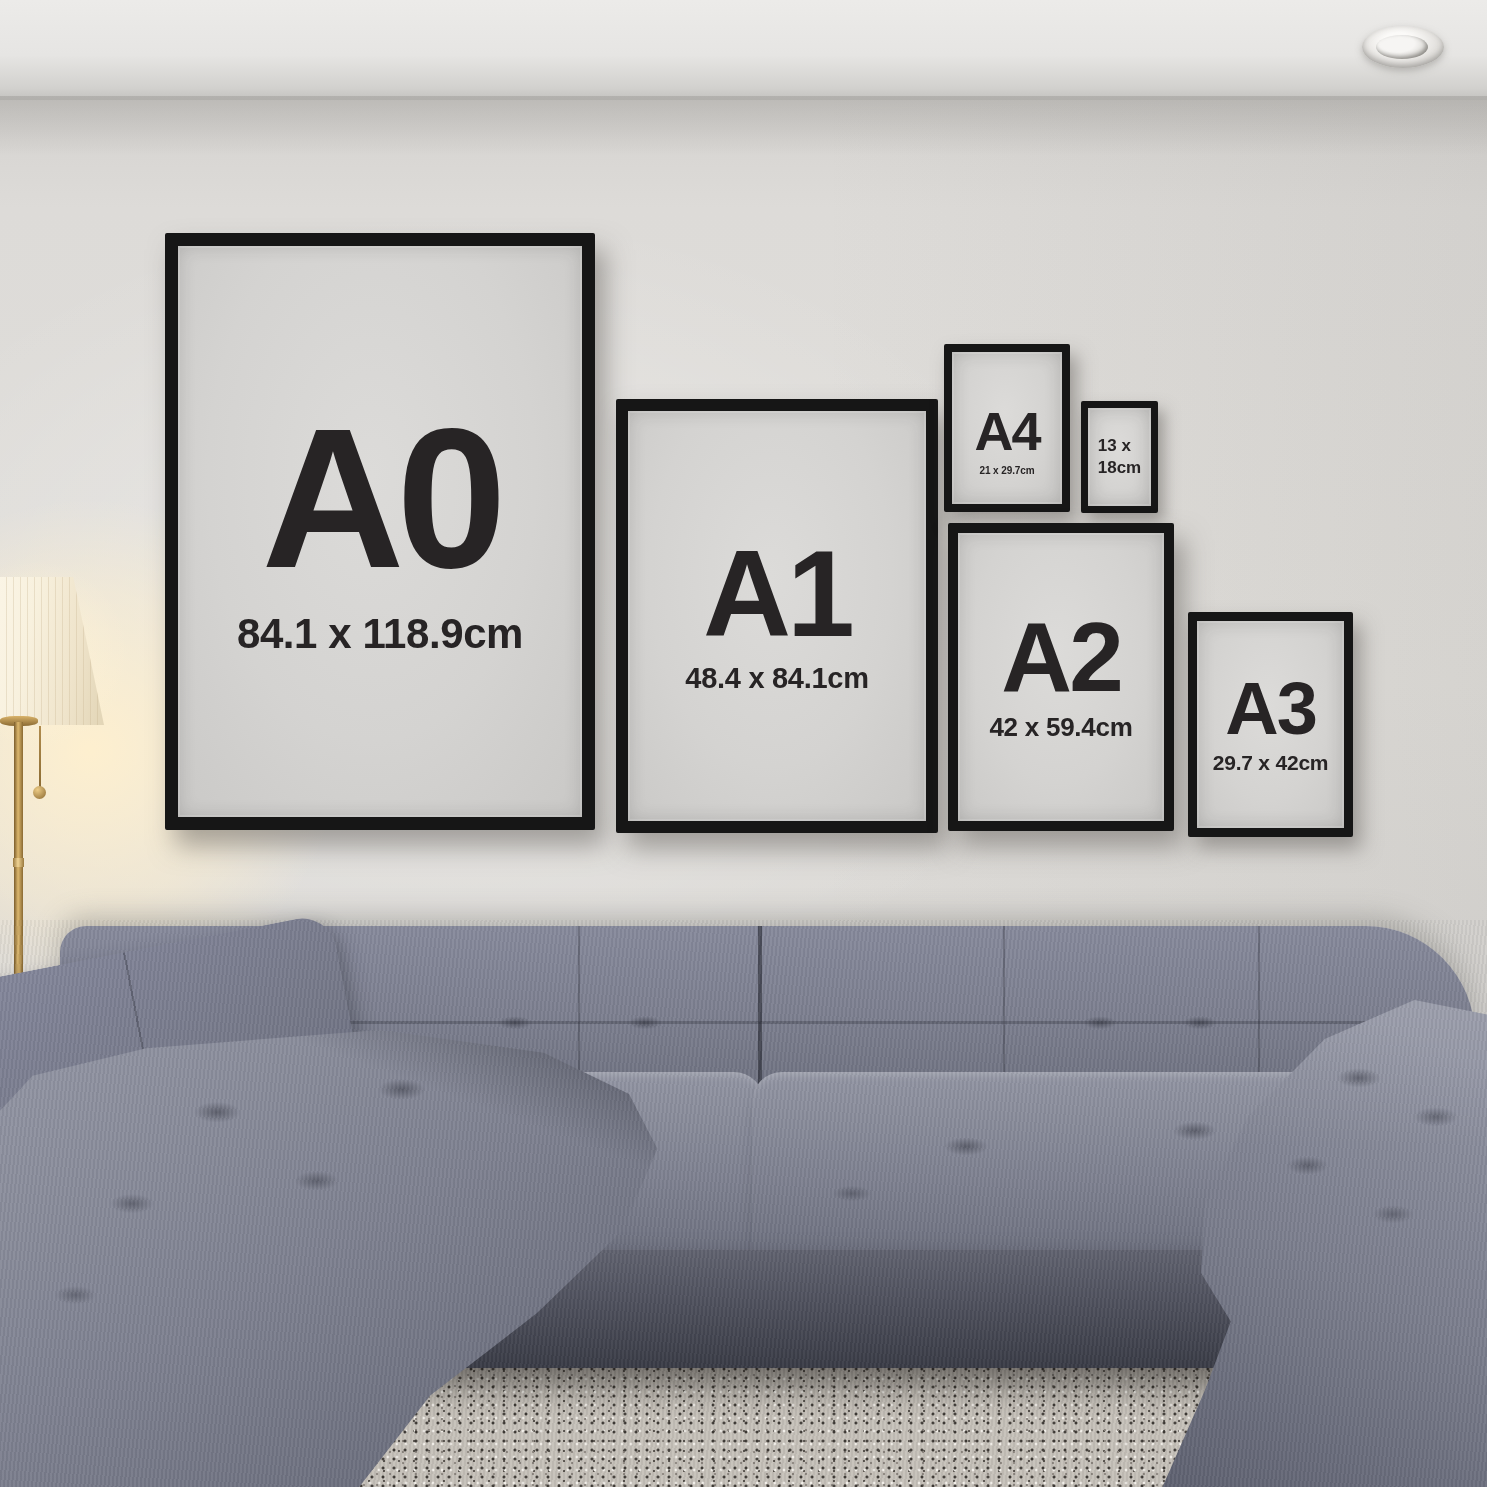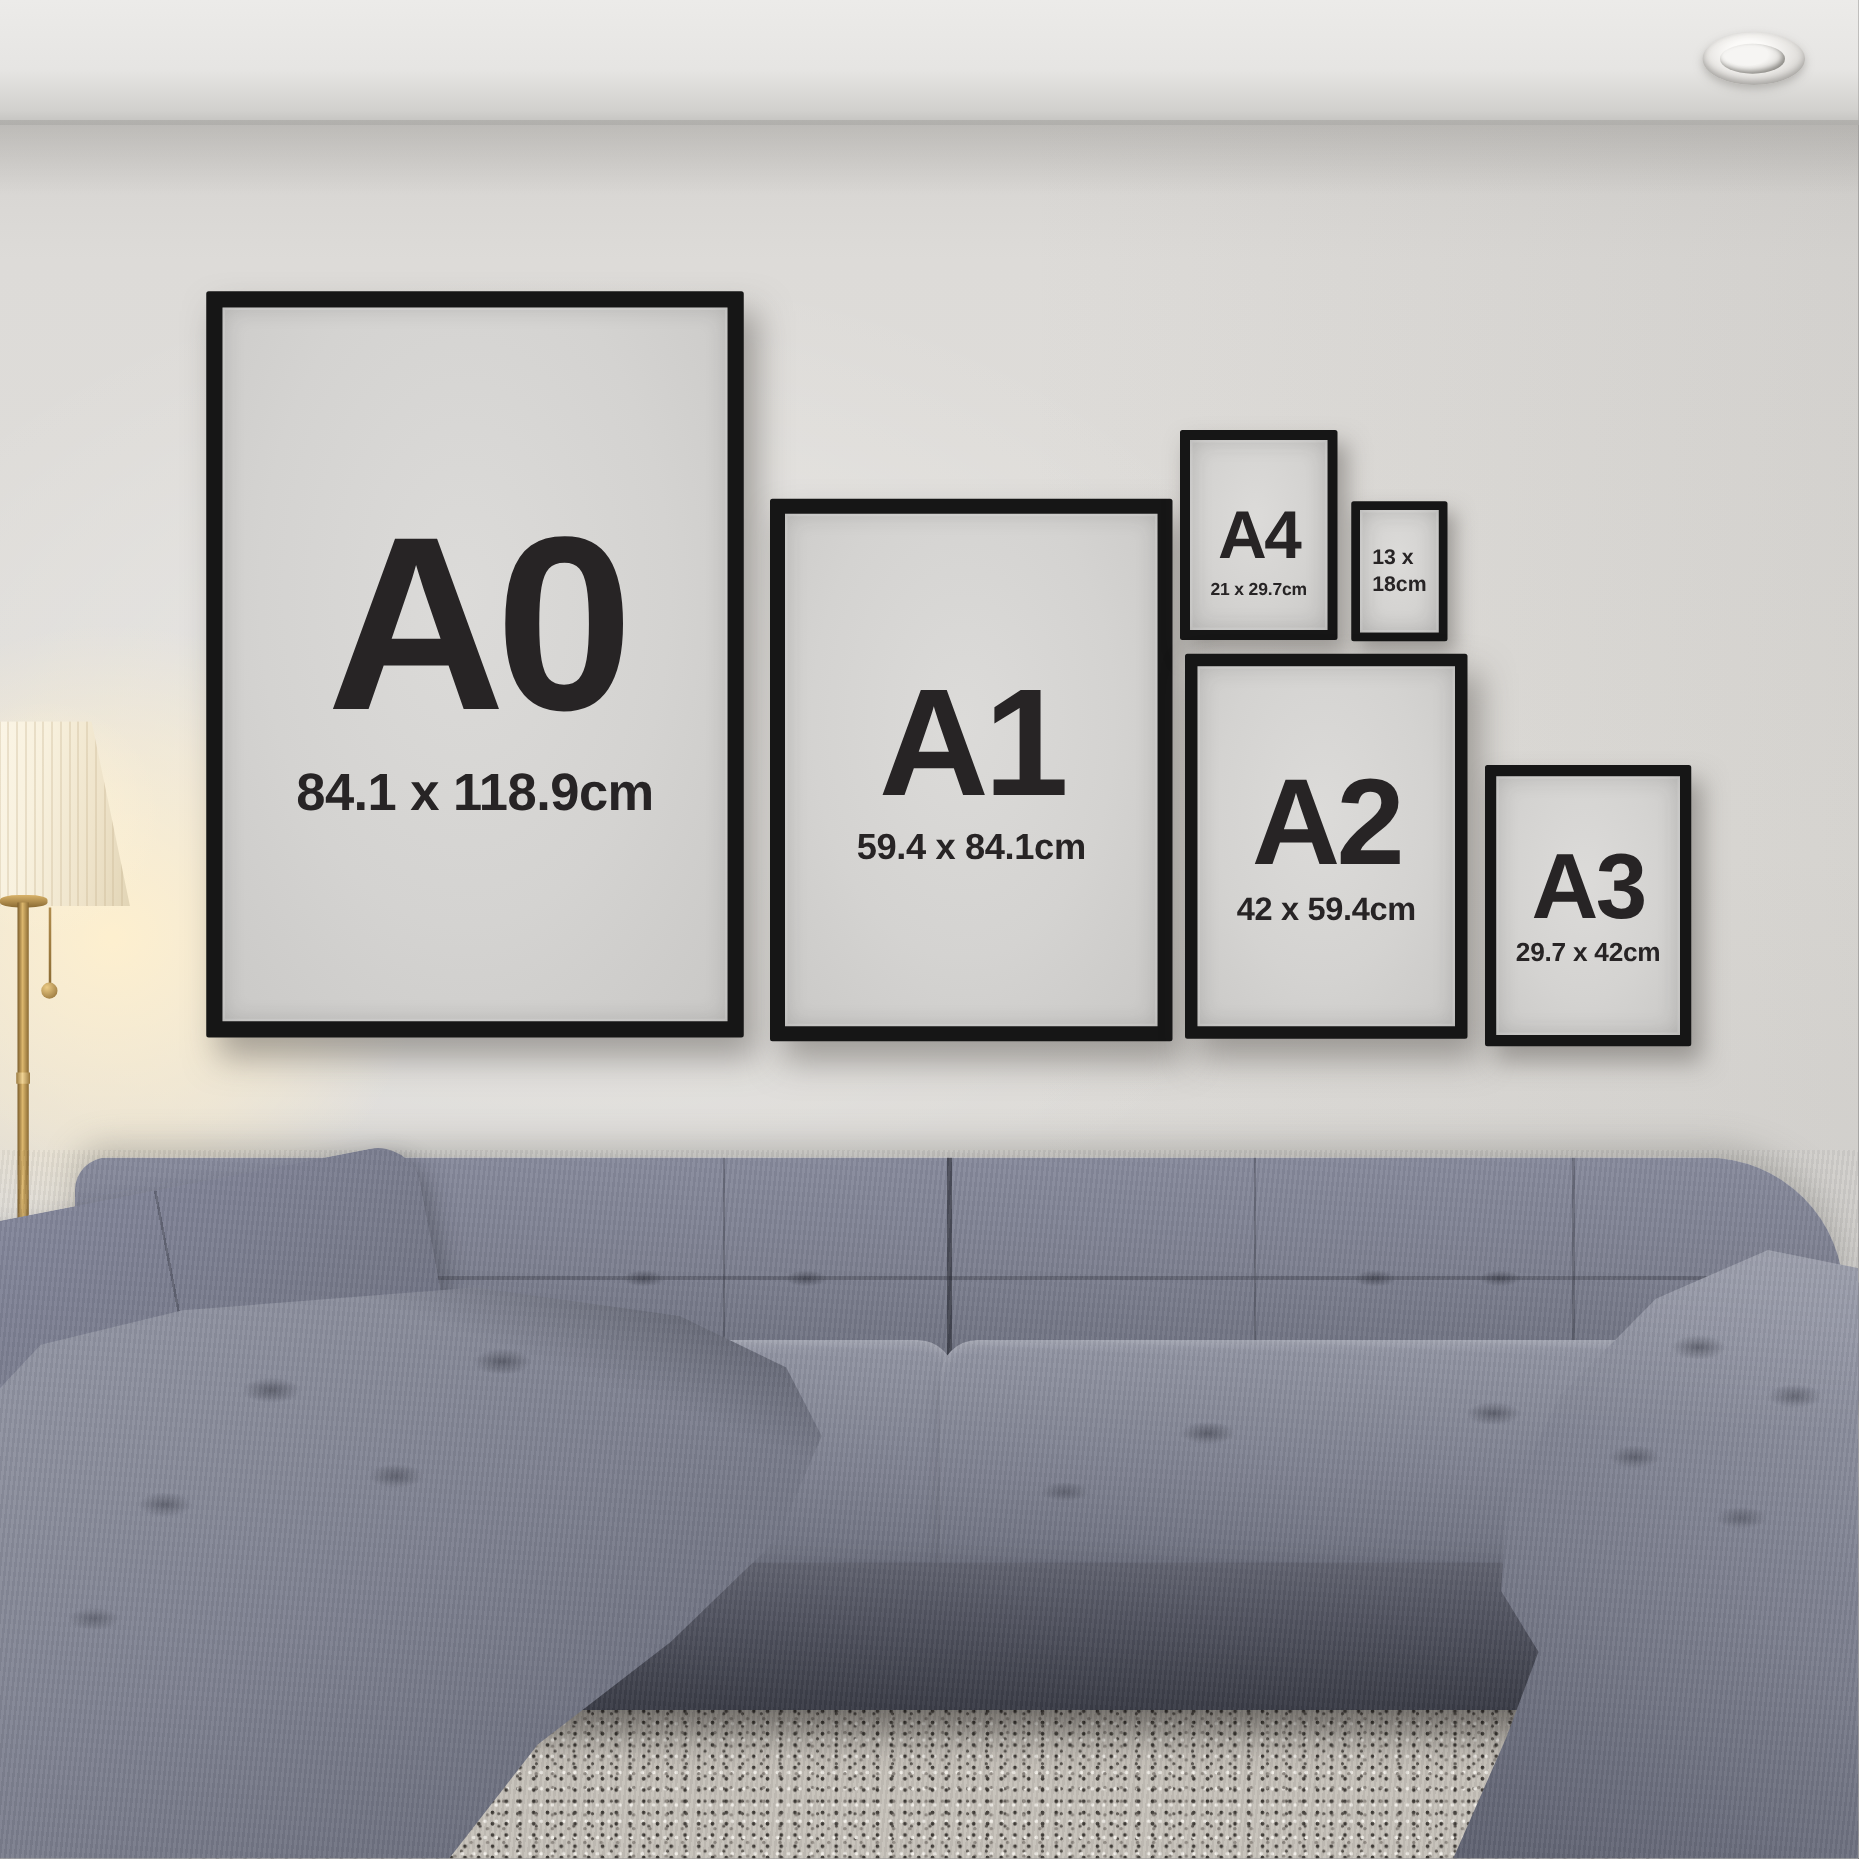--- a/index.html
+++ b/index.html
@@ -63,21 +63,21 @@
   #frame-a0{left:165px;top:233px;width:430px;height:597px;border-width:13px;}
   #frame-a0 .size-code{font-size:198px;letter-spacing:-8px;}
   #frame-a0 .size-dims{font-size:42px;margin-top:16px;}
 
   #frame-a1{left:616px;top:399px;width:322px;height:434px;border-width:12px;}
   #frame-a1 .size-code{font-size:122px;letter-spacing:-4px;}
   #frame-a1 .size-dims{font-size:29px;margin-top:10px;}
 
   #frame-a4{left:944px;top:344px;width:126px;height:168px;border-width:8px;box-shadow:7px 11px 18px rgba(95,92,87,.5);}
   #frame-a4 .size-code{font-size:54px;letter-spacing:-2px;margin-top:26px;}
-  #frame-a4 .size-dims{font-size:14px;margin-top:8px;}
+  #frame-a4 .size-dims{font-size:10px;margin-top:8px;}
 
   #frame-13x18{left:1081px;top:401px;width:77px;height:112px;border-width:7px;box-shadow:6px 9px 15px rgba(95,92,87,.5);}
   #frame-13x18 .size-dims-multiline{font-size:17px;}
 
   #frame-a2{left:948px;top:523px;width:226px;height:308px;border-width:10px;align-items:flex-end;}
   #frame-a2 .size-code{font-size:98px;letter-spacing:-3px;}
   #frame-a2 .size-dims{font-size:26px;margin-top:8px;}
 
   #frame-a3{left:1188px;top:612px;width:165px;height:225px;border-width:9px;box-shadow:8px 12px 20px rgba(95,92,87,.5);}
   #frame-a3 .size-code{font-size:74px;letter-spacing:-2px;}
@@ -214,21 +214,21 @@
   <div class="frame" id="frame-a0">
     <div class="mat">
       <span class="size-code">A0</span>
       <span class="size-dims">84.1 x 118.9cm</span>
     </div>
   </div>
 
   <div class="frame" id="frame-a1">
     <div class="mat">
       <span class="size-code">A1</span>
-      <span class="size-dims">59.4 x 84.1cm</span>
+      <span class="size-dims">48.4 x 84.1cm</span>
     </div>
   </div>
 
   <div class="frame" id="frame-a4">
     <div class="mat">
       <span class="size-code">A4</span>
       <span class="size-dims">21 x 29.7cm</span>
     </div>
   </div>
 

